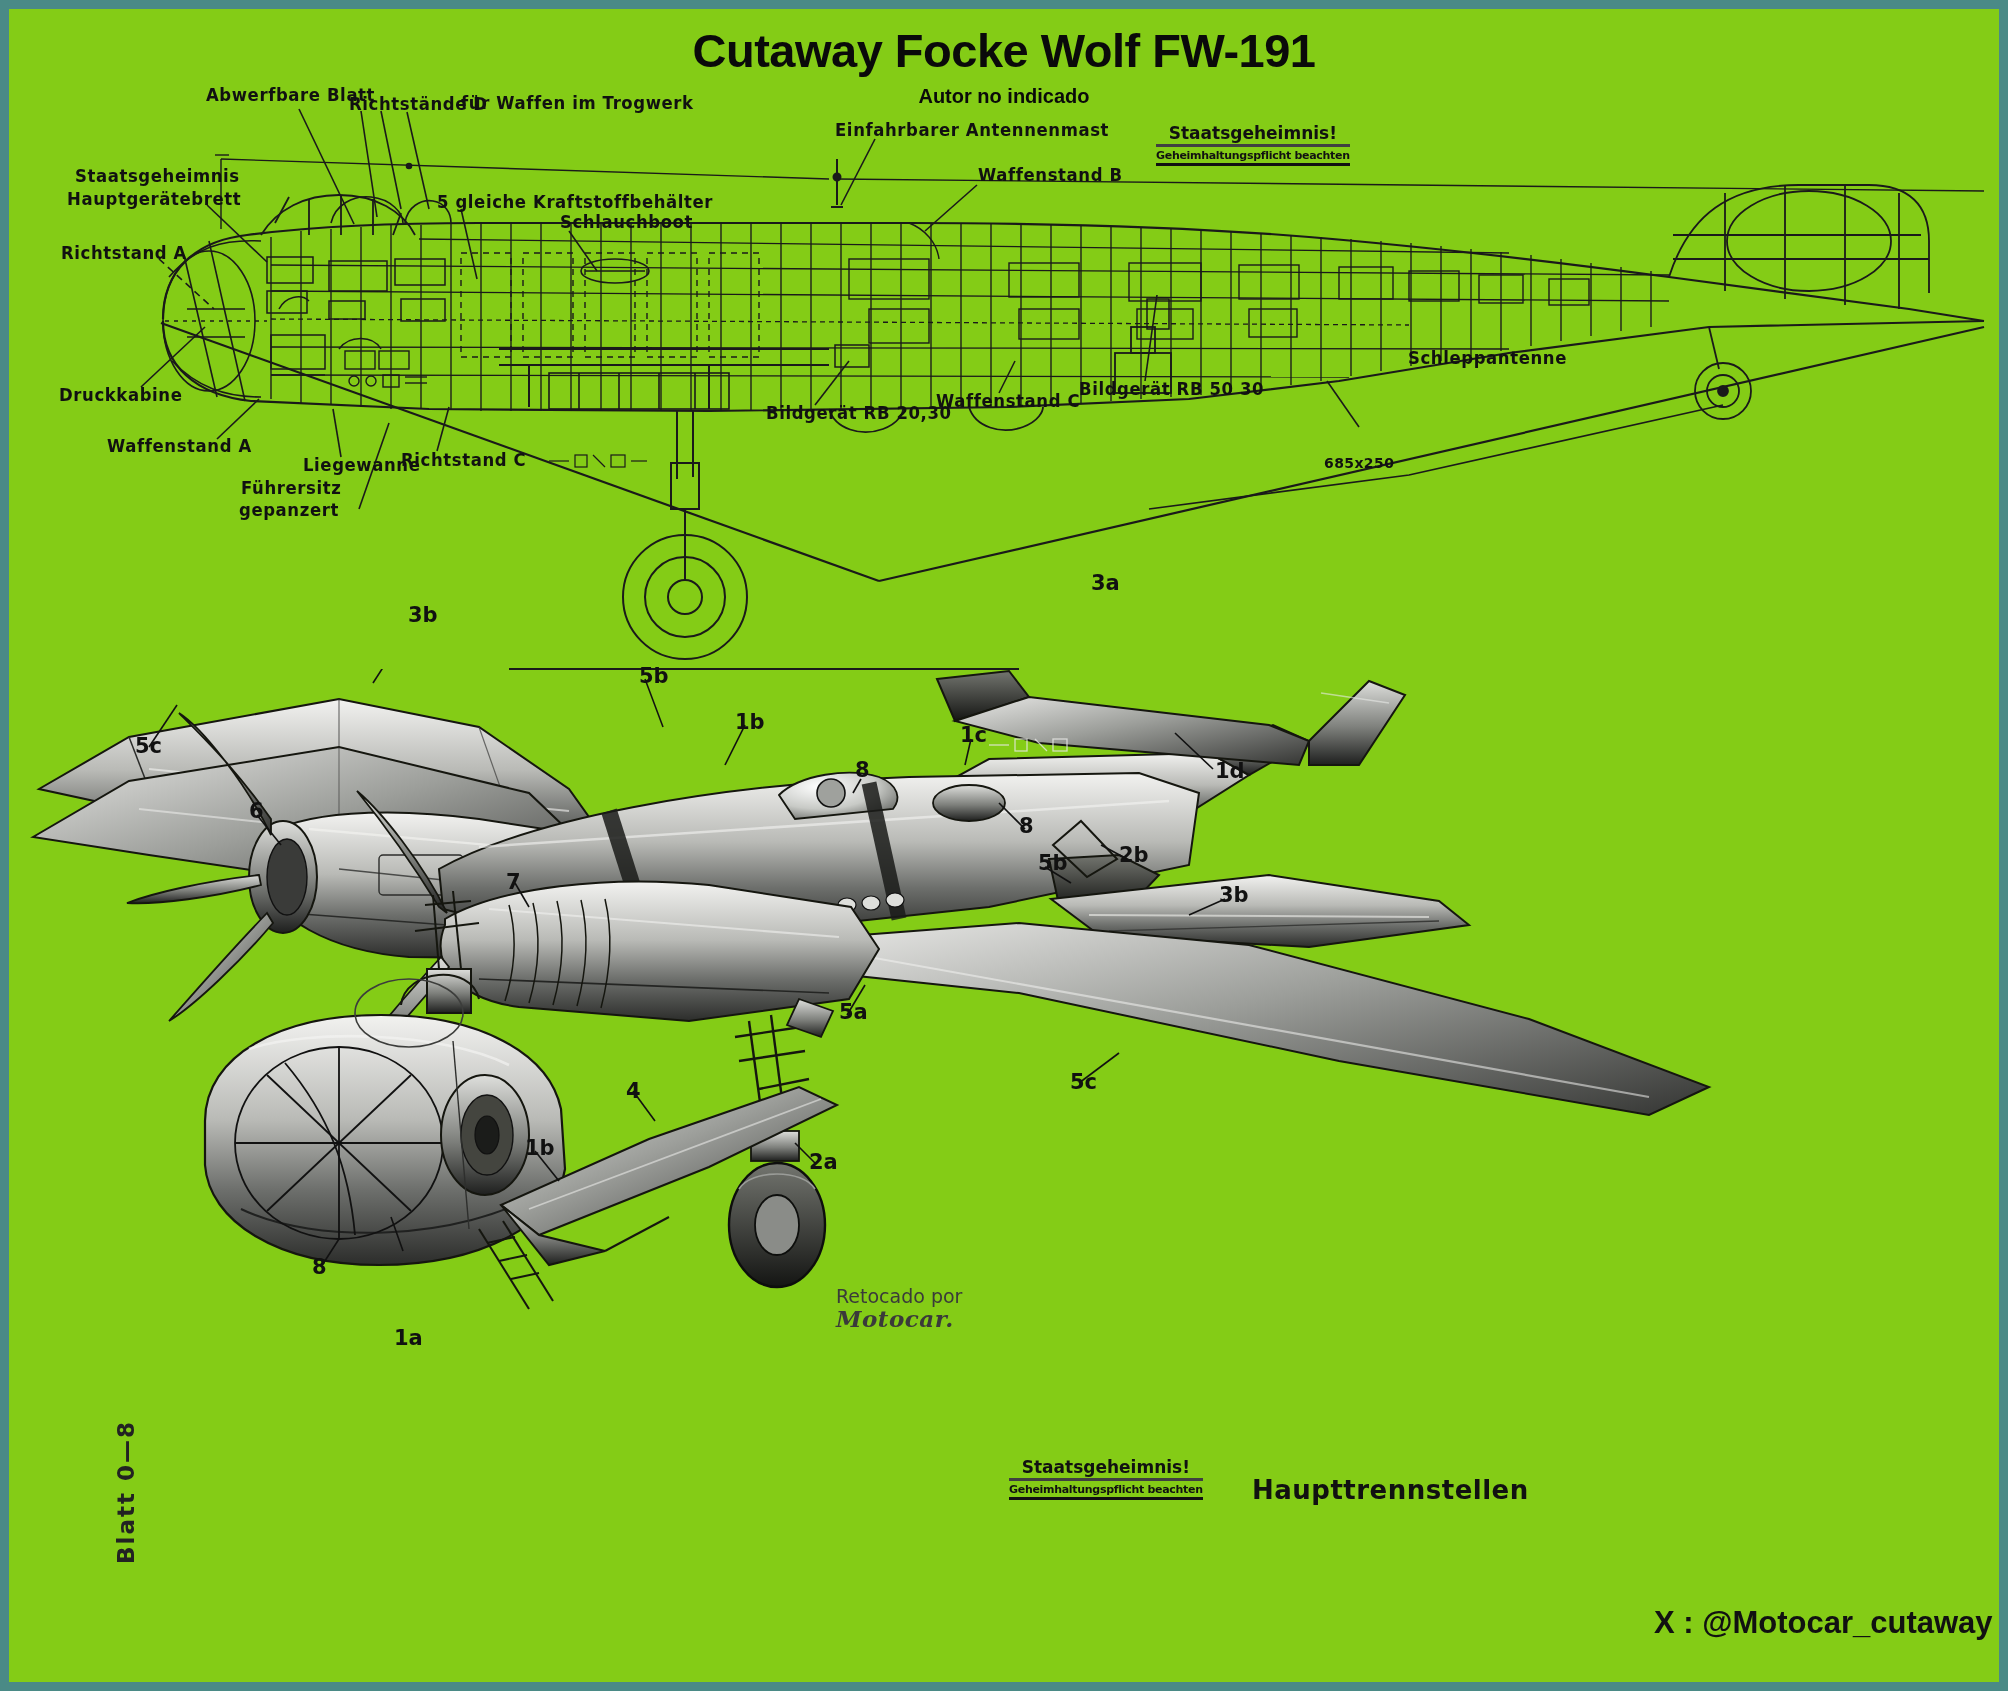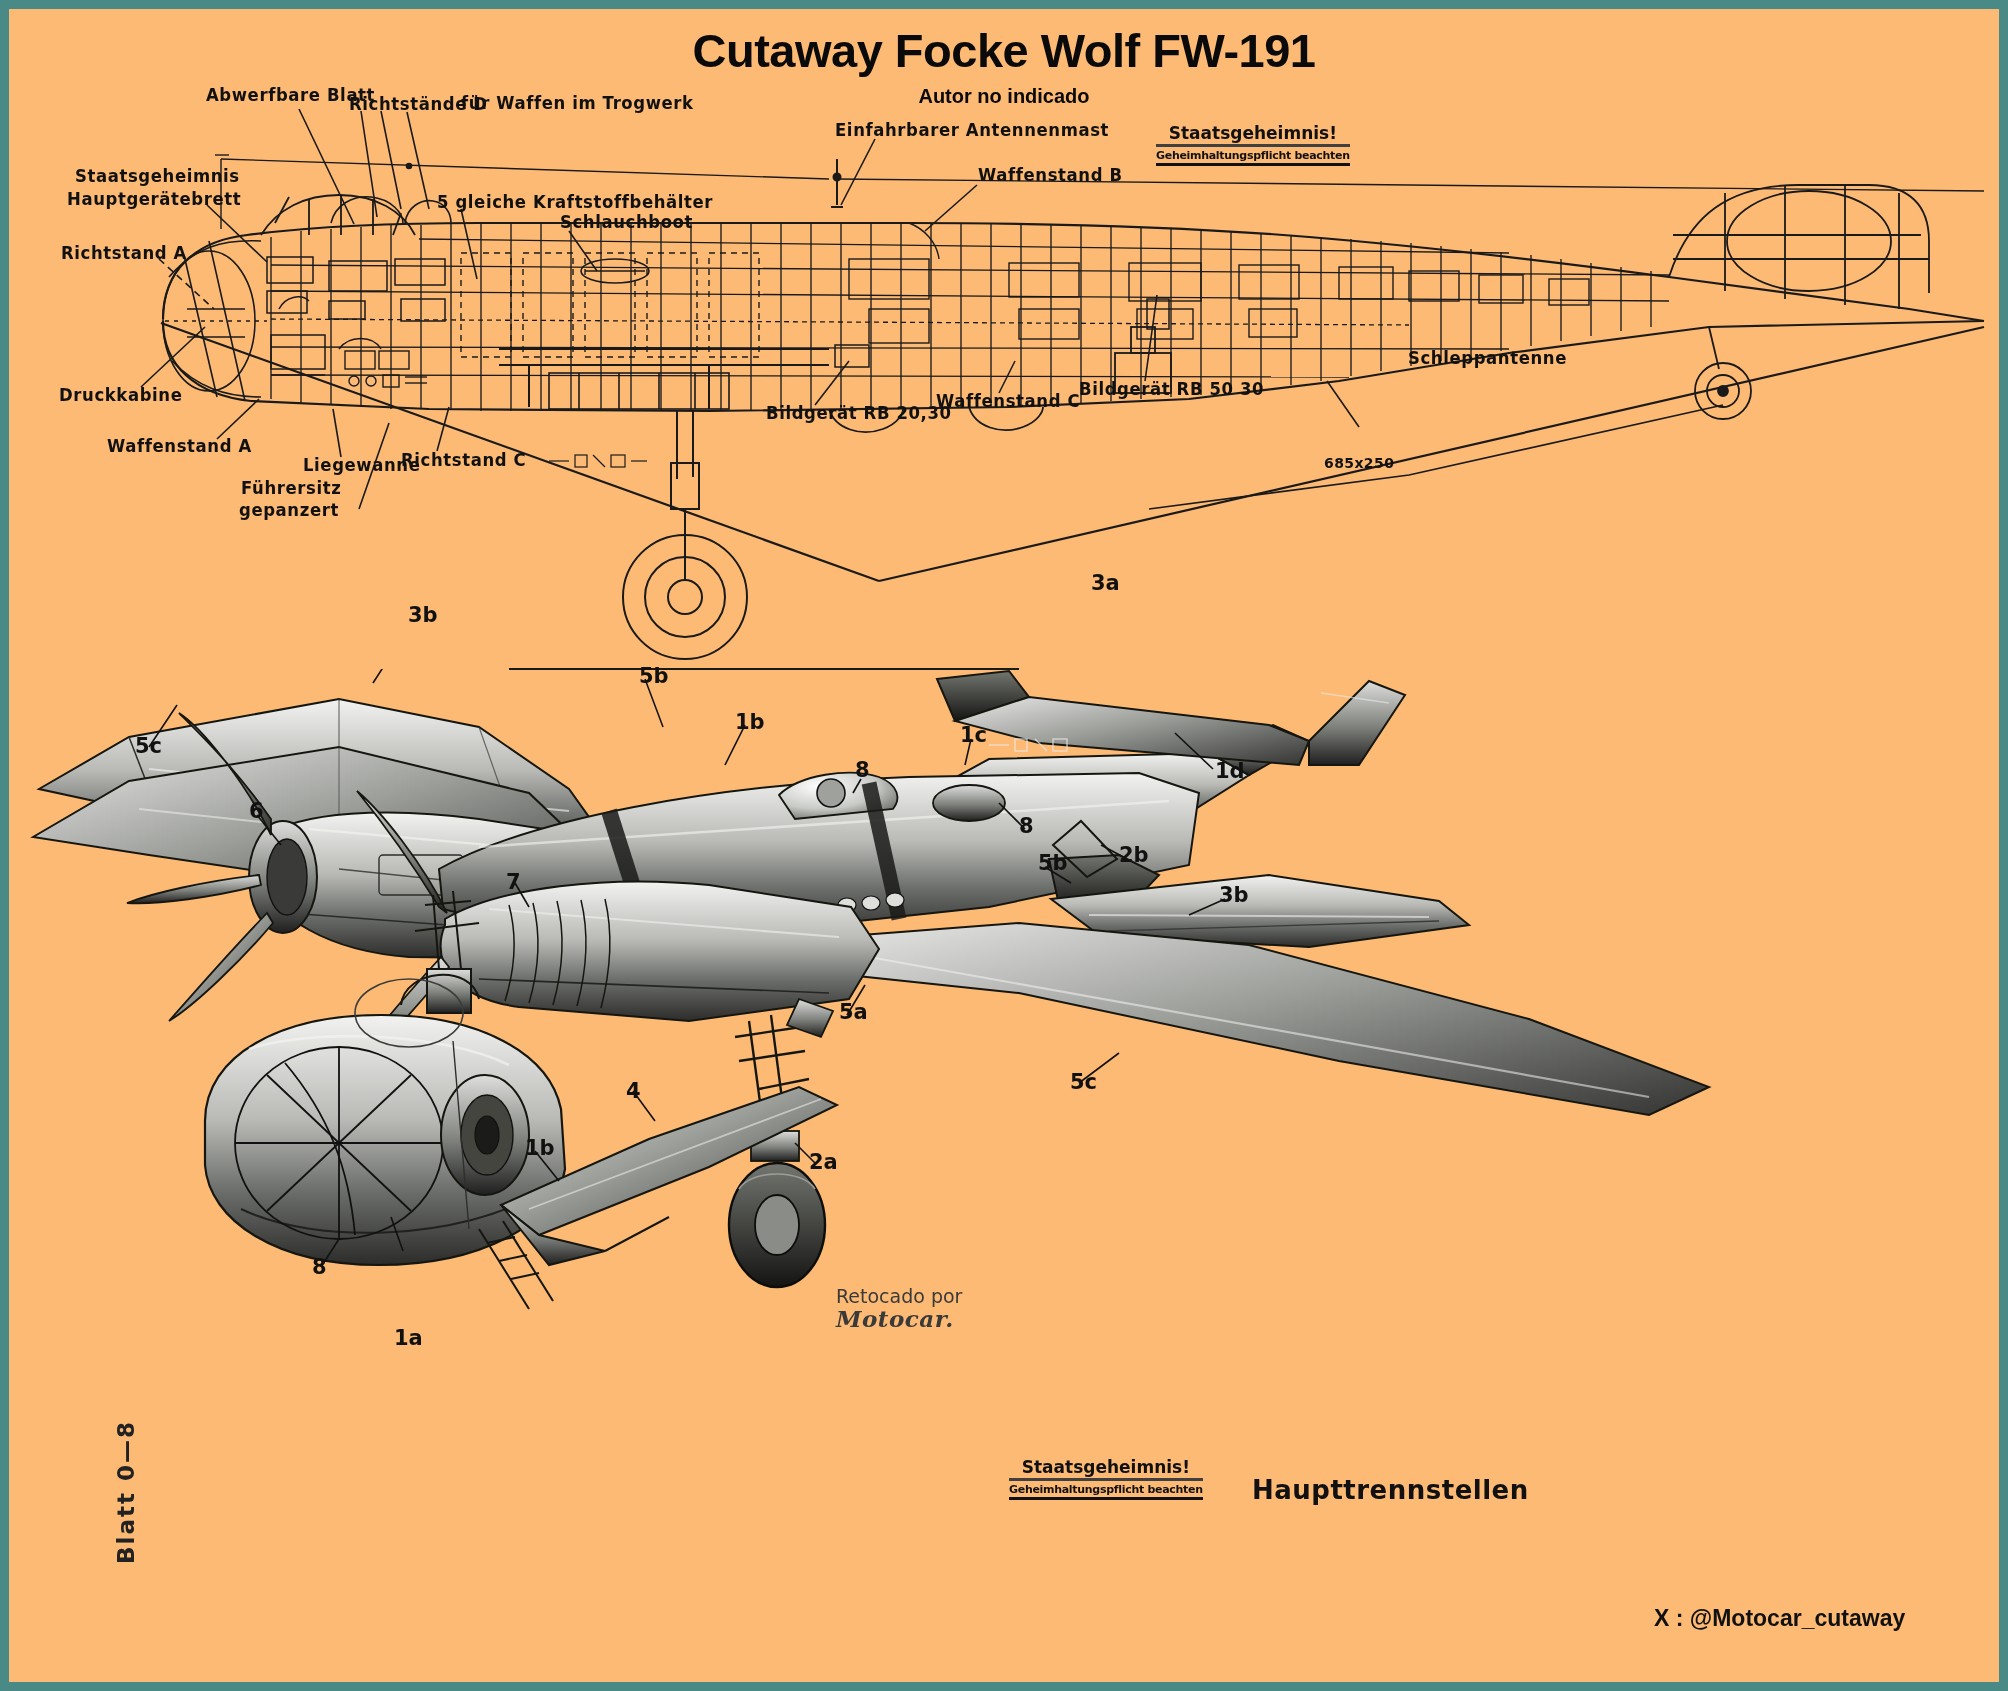--- a/index.html
+++ b/index.html
@@ -7,21 +7,21 @@
   #page{
     position:relative;
     width:2008px;height:1691px;
     background:#ffffff;
     overflow:hidden;
     border:9px solid #4a8a86;
     box-sizing:border-box;
   }
   #inner{
     position:absolute;inset:0;
-    background:#fdba74;
+    background:#84cc16;
   }
   .title{
     position:absolute;left:0;right:0;top:14px;
     text-align:center;
     font-family:"Liberation Sans", sans-serif;
     font-weight:bold;
     font-size:47px;
     letter-spacing:-0.5px;
     color:#0a0a0a;
   }
@@ -85,21 +85,21 @@
     color:#222;
     white-space:nowrap;
     transform:rotate(-90deg);
     transform-origin:left top;
     letter-spacing:2px;
   }
   .handle{
     position:absolute;
     font-family:"Liberation Sans", sans-serif;
     font-weight:bold;
-    font-size:23px;
+    font-size:31px;
     color:#111;
     white-space:nowrap;
   }
   svg{display:block;}
   .dwg{position:absolute;left:0;top:0;}
 </style>
 </head>
 <body style="background: rgb(255, 255, 255);">
 
 <div id="page" style="border-color: rgb(74, 138, 134);">

